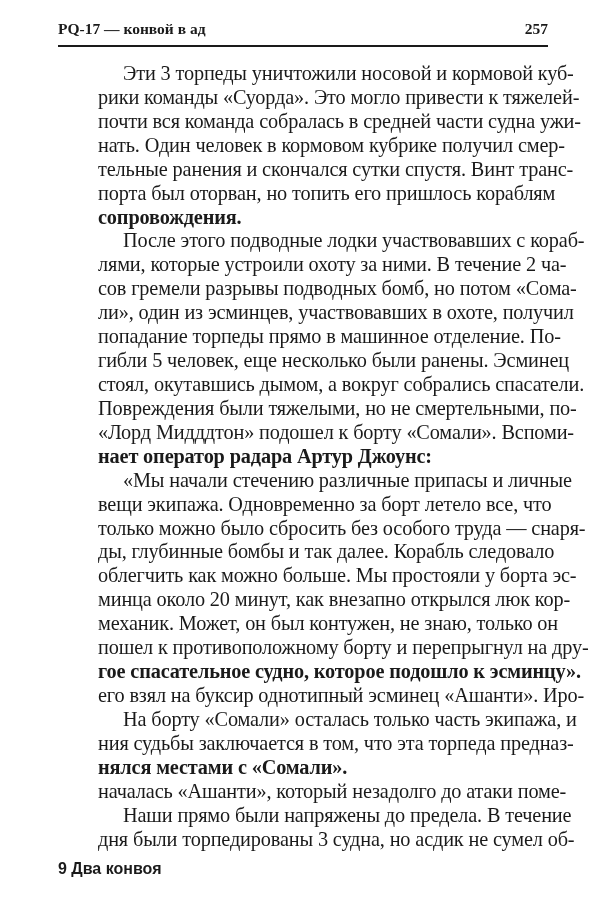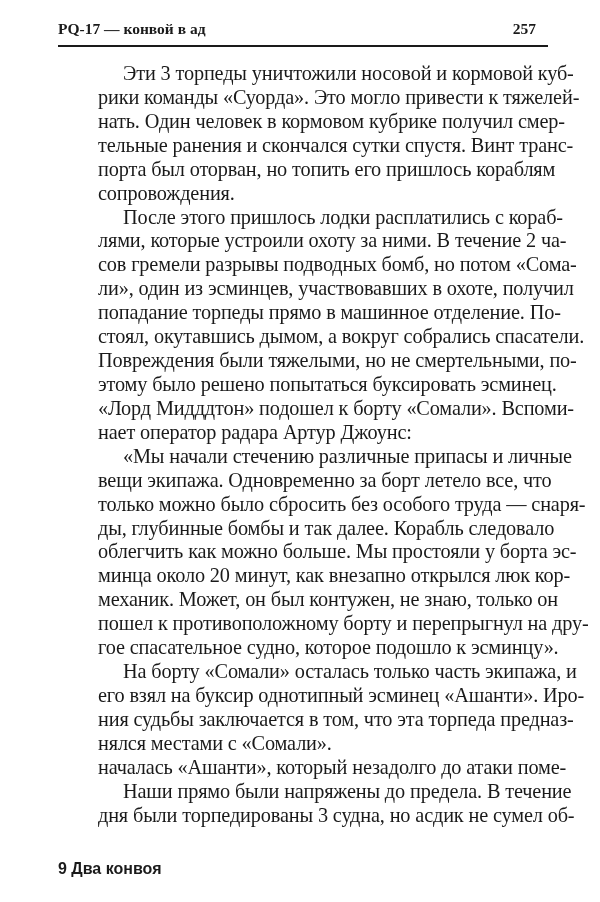--- a/index.html
+++ b/index.html
@@ -5,73 +5,74 @@
     html, body { margin:0; padding:0; }
     body {
       width:600px; height:902px; background:#ffffff; position:relative; overflow:hidden;
       font-family:"Liberation Serif", "DejaVu Serif", serif; color:#1a1a1a;
     }
     .header {
       position:absolute; left:58px; top:20px; width:490px; height:22px;
       font-family:"Liberation Serif", serif; font-weight:bold; font-size:15.5px;text-align:right;
     }
     .header .title { position:absolute; left:0; top:0; }
-    .header .pageno { position:absolute; right:12px; top:0; }
+    .header .pageno { position:absolute; right:0; top:0; }
     .rule { position:absolute; left:58px; top:45px; width:490px; height:0; border-top:2px solid #1a1a1a; }
     .body {
       position:absolute; left:58px; top:62px; width:488px;
     }
     .line {
       font-size:20.3px; line-height:23.93px; height:23.93px; white-space:nowrap;
       text-align:justify; text-align-last:justify; letter-spacing:-0.15px;margin-left:40px;
     }
-    .line.last { text-align-last:left; }
+    .line.last { text-align-last:left;font-weight:bold; }
     .line.indent { padding-left:25px; }
     .footer {
       position:absolute; left:58px; top:860px; font-size:16px; font-weight:bold;
       font-family:"Liberation Sans", sans-serif;
     }
   </style>
 </head>
 <body>
 
 <div class="header">
   <span class="title">PQ-17 — конвой в ад</span>
   <span class="pageno">257</span>
 </div>
 <div class="rule"></div>
 
 <div class="body" id="body">
     <div class="line indent">Эти 3 торпеды уничтожили носовой и кормовой куб-</div>
     <div class="line">рики команды «Суорда». Это могло привести к тяжелей-</div>
+    <div class="line">почти вся команда собралась в средней части судна ужи-</div>
     <div class="line">нать. Один человек в кормовом кубрике получил смер-</div>
     <div class="line">тельные ранения и скончался сутки спустя. Винт транс-</div>
     <div class="line">порта был оторван, но топить его пришлось кораблям</div>
     <div class="line last">сопровождения.</div>
-    <div class="line indent">После этого пришлось лодки расплатились с кораб-</div>
+    <div class="line indent">После этого подводные лодки участвовавших с кораб-</div>
     <div class="line">лями, которые устроили охоту за ними. В течение 2 ча-</div>
     <div class="line">сов гремели разрывы подводных бомб, но потом «Сома-</div>
     <div class="line">ли», один из эсминцев, участвовавших в охоте, получил</div>
     <div class="line">попадание торпеды прямо в машинное отделение. По-</div>
+    <div class="line">гибли 5 человек, еще несколько были ранены. Эсминец</div>
     <div class="line">стоял, окутавшись дымом, а вокруг собрались спасатели.</div>
     <div class="line">Повреждения были тяжелыми, но не смертельными, по-</div>
-    <div class="line">этому было решено попытаться буксировать эсминец.</div>
     <div class="line">«Лорд Мидддтон» подошел к борту «Сомали». Вспоми-</div>
     <div class="line last">нает оператор радара Артур Джоунс:</div>
     <div class="line indent">«Мы начали стечению различные припасы и личные</div>
     <div class="line">вещи экипажа. Одновременно за борт летело все, что</div>
     <div class="line">только можно было сбросить без особого труда — снаря-</div>
     <div class="line">ды, глубинные бомбы и так далее. Корабль следовало</div>
     <div class="line">облегчить как можно больше. Мы простояли у борта эс-</div>
     <div class="line">минца около 20 минут, как внезапно открылся люк кор-</div>
     <div class="line">механик. Может, он был контужен, не знаю, только он</div>
     <div class="line">пошел к противоположному борту и перепрыгнул на дру-</div>
     <div class="line last">гое спасательное судно, которое подошло к эсминцу».</div>
+    <div class="line">его взял на буксир однотипный эсминец «Ашанти». Иро-</div>
     <div class="line indent">На борту «Сомали» осталась только часть экипажа, и</div>
-    <div class="line">его взял на буксир однотипный эсминец «Ашанти». Иро-</div>
     <div class="line">ния судьбы заключается в том, что эта торпеда предназ-</div>
     <div class="line last">нялся местами с «Сомали».</div>
     <div class="line">началась «Ашанти», который незадолго до атаки поме-</div>
     <div class="line indent">Наши прямо были напряжены до предела. В течение</div>
     <div class="line">дня были торпедированы 3 судна, но асдик не сумел об-</div>
   </div>
 
 <div class="footer">9 Два конвоя</div>
 
 </body></html>

